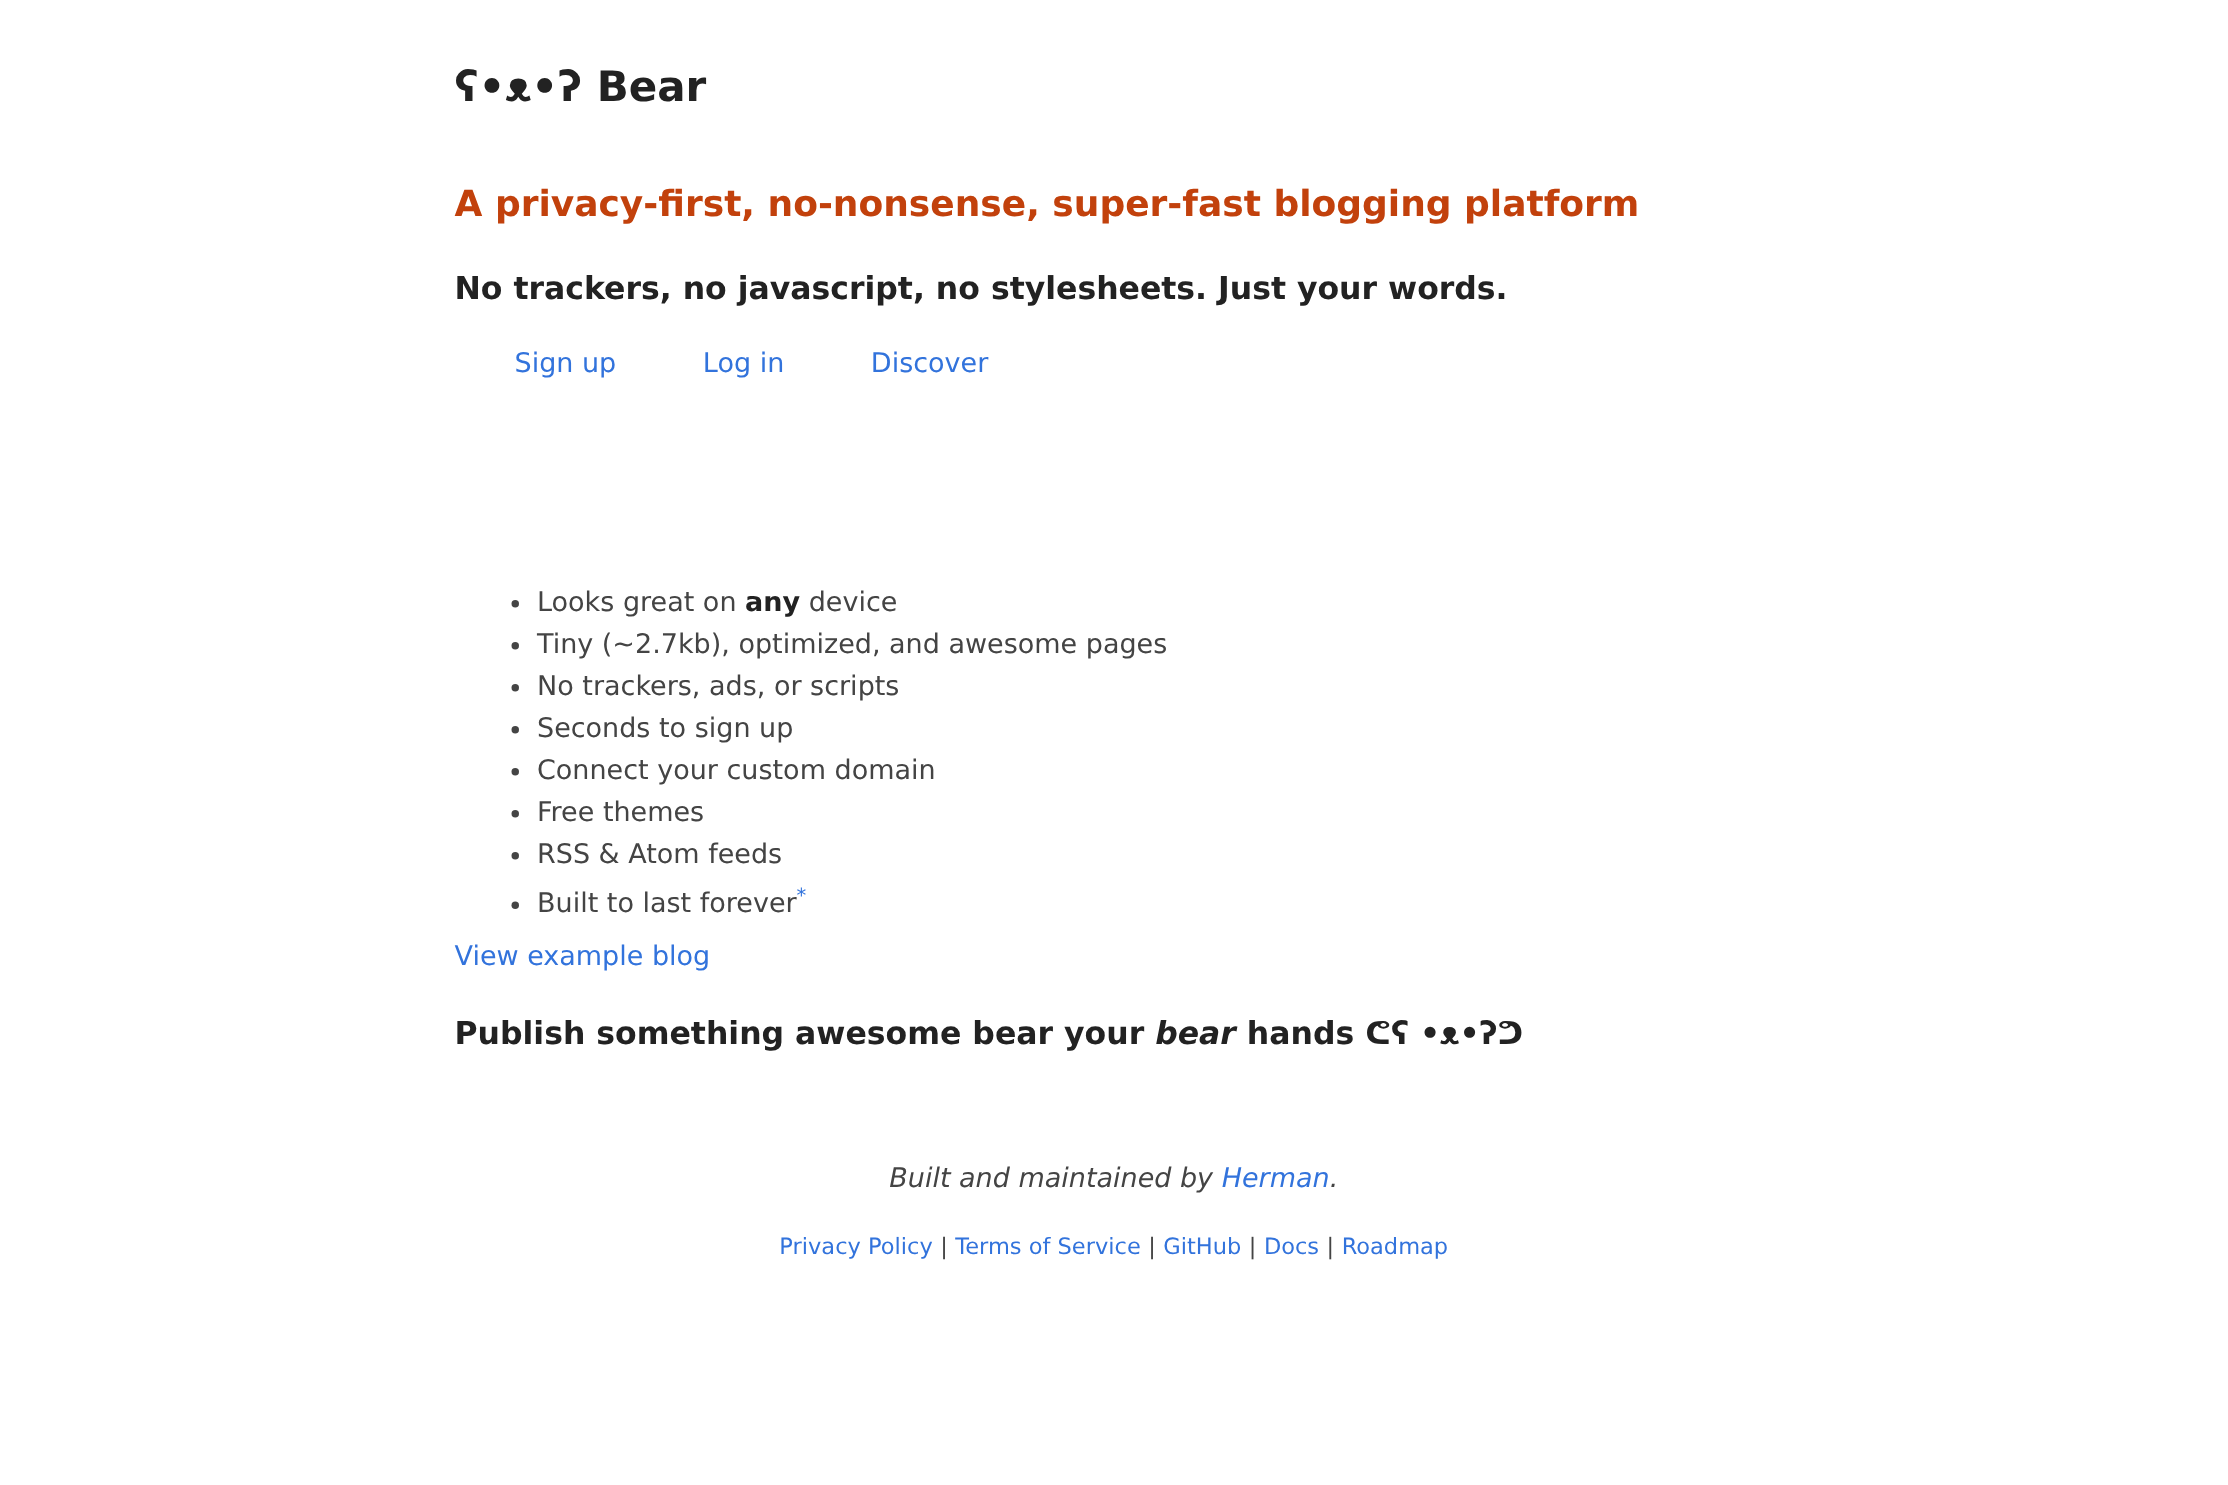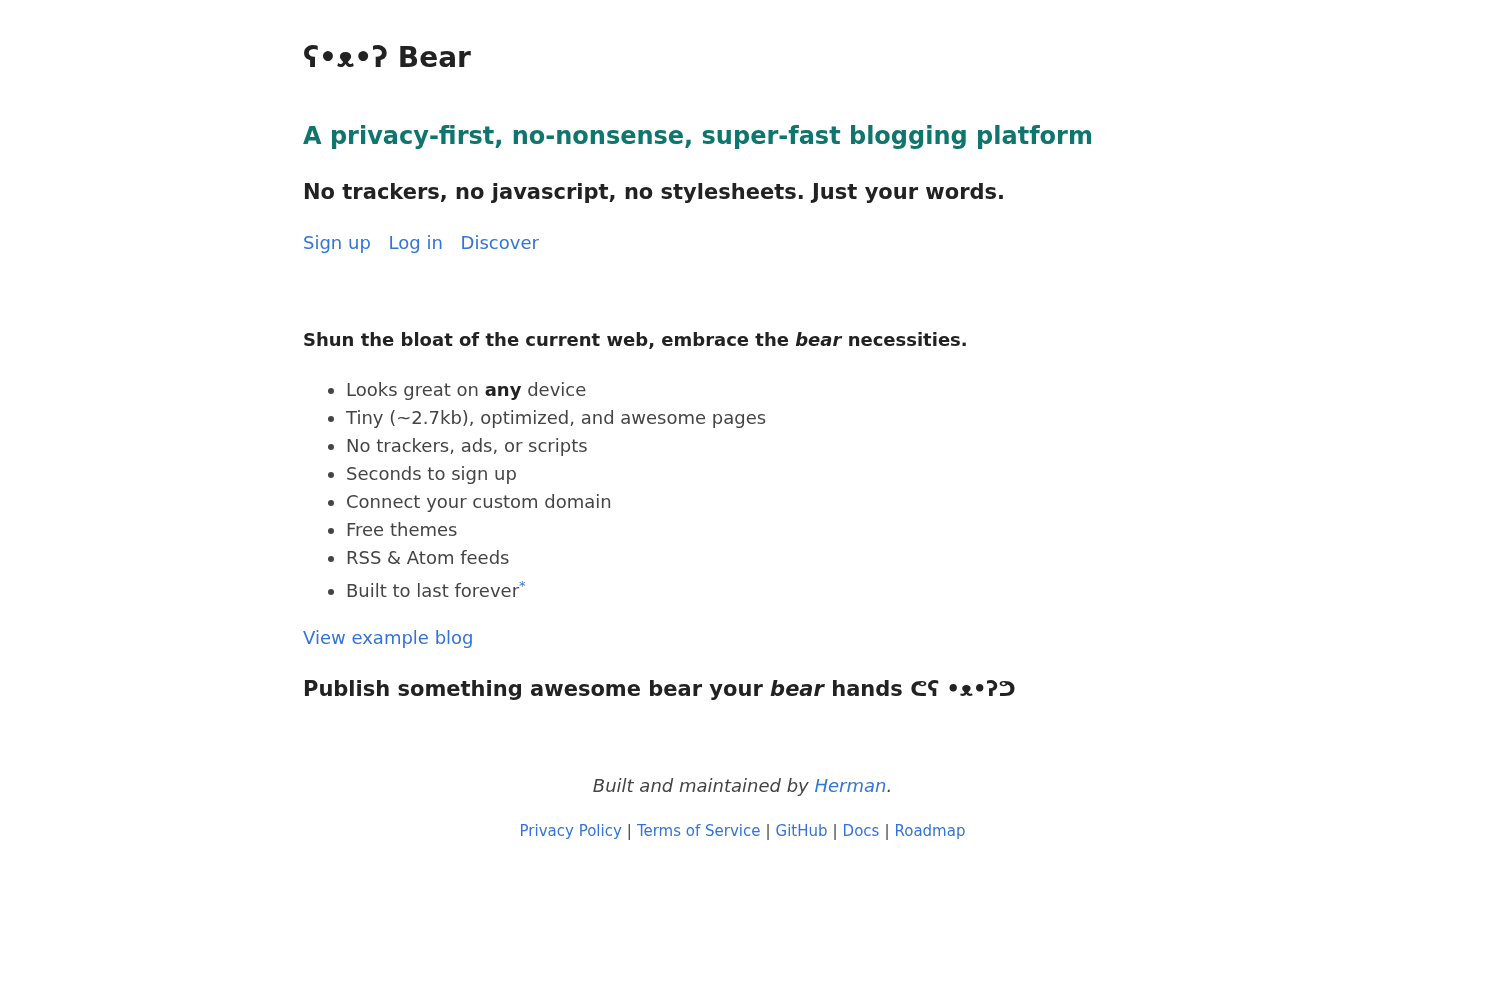--- a/index.html
+++ b/index.html
@@ -9,27 +9,27 @@
       color: #444444;
       font-size: 18px;
     }
     .wrap { position: relative; width: 1485px; height: 990px; }
     .abs { position: absolute; white-space: nowrap; }
     a { color: #3273dc; text-decoration: none; }
     .title {
       left: 303px; top: 40px; font-size: 28px; font-weight: bold; color: #222222;
       line-height: 36px;
     }
-    .h2 { left: 303px; top: 120px; font-size: 24px; font-weight: bold; color: #0f766e; line-height: 32px; }
+    .h2 { left: 303px; top: 120px; font-size: 24px; font-weight: bold; color: #c2410c; line-height: 32px; }
     .h3 { left: 303px; top: 178px; font-size: 21px; font-weight: bold; color: #222222; line-height: 28px; }
     .nav { left: 303px; top: 231px; font-size: 18px; line-height: 24px; }
-    .nav a { margin-right: 12px; }
+    .nav a { margin-right: 12px; margin-left: 40px; }
     .intro { left: 303px; top: 276px; font-size: 18px; line-height: 24px; }
     .h4 { left: 303px; top: 328px; font-size: 18px; font-weight: bold; color: #222222; line-height: 24px; }
-    ul.features { position: absolute; left: 303px; top: 376px; margin: 0; padding: 0 0 0 43px; font-size: 18px; list-style: disc; }
+    ul.features { position: absolute; left: 303px; top: 376px; margin: 12px; padding: 0 0 0 43px; font-size: 18px; list-style: disc; }
     ul.features li { line-height: 28px; height: 28px; white-space: nowrap; }
     ul.features li b { color: #222222; }
     ul.features sup { font-size: 13px; }
     .example { left: 303px; top: 626px; font-size: 18px; line-height: 24px; text-align: center; }
     .h5 { left: 303px; top: 674px; font-size: 21px; font-weight: bold; color: #222222; line-height: 30px; }
     .footer-by { left: 0; width: 1485px; text-align: center; top: 774px; font-size: 18px; font-style: italic; line-height: 24px; }
     .footer-links { left: 0; width: 1485px; text-align: center; top: 820px; font-size: 15px; line-height: 22px; }
     .sep { margin: 0 5px; color: #444444; }
   </style>
 </head>
@@ -47,23 +47,20 @@
   <div class="abs h2">A privacy-first, no-nonsense, super-fast blogging platform</div>
   <div class="abs h3">No trackers, no javascript, no stylesheets. Just your words.</div>
 
   <nav class="abs nav">
     <a href="#">Sign up</a>
     <a href="#">Log in</a>
     <a href="#">Discover</a>
   </nav>
 
 
-  <div class="abs h4">
-    <span>Shun the bloat of the current web, embrace the </span><i>bear</i><span> necessities.</span>
-  </div>
 
   <ul class="features">
     <li>
       <span>Looks great on </span><b>any</b><span> device</span>
     </li>
     <li>Tiny (~2.7kb), optimized, and awesome pages</li>
     <li>No trackers, ads, or scripts</li>
     <li>Seconds to sign up</li>
     <li>Connect your custom domain</li>
     <li>Free themes</li>

